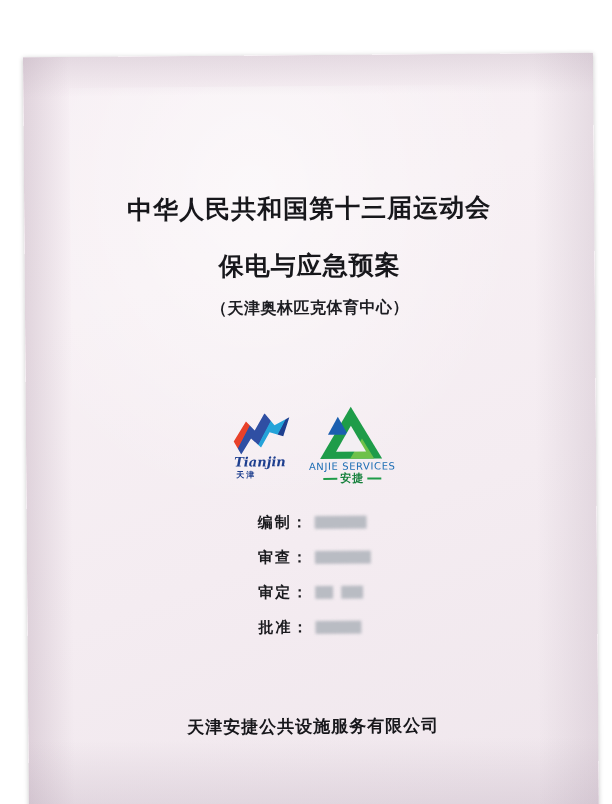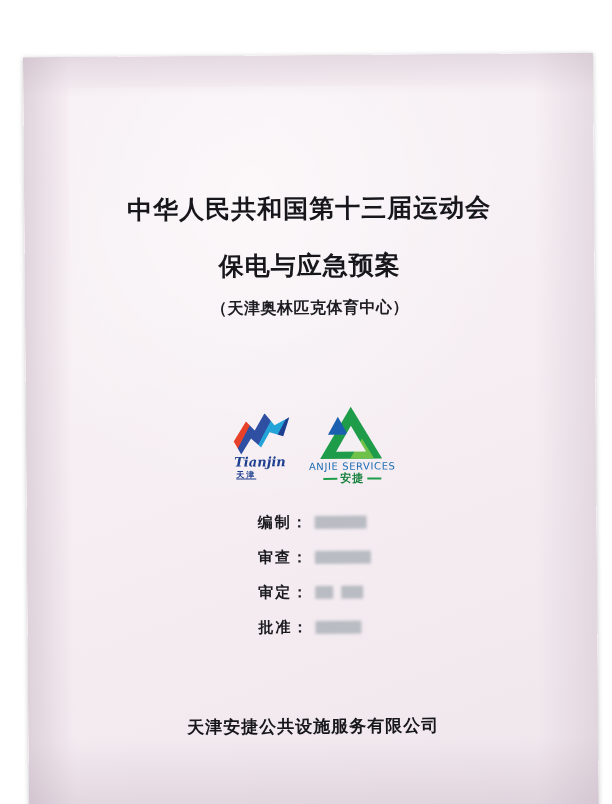--- a/index.html
+++ b/index.html
@@ -153,21 +153,20 @@
     font-family: "DejaVu Serif", "Liberation Serif", serif;
   }
   #tianjin-logo .wordmark-cn {
     position: absolute;
     left: 12px;
     top: 63px;
     font-size: 8px;
     letter-spacing: 2px;
     color: #1e3f8f;
     font-weight: bold;
-    text-decoration: underline;
   }
 
   #anjie-logo {
     position: relative;
     width: 92px;
     height: 80px;
   }
   #anjie-logo .tri-outer {
     position: absolute;
     left: 14px;

